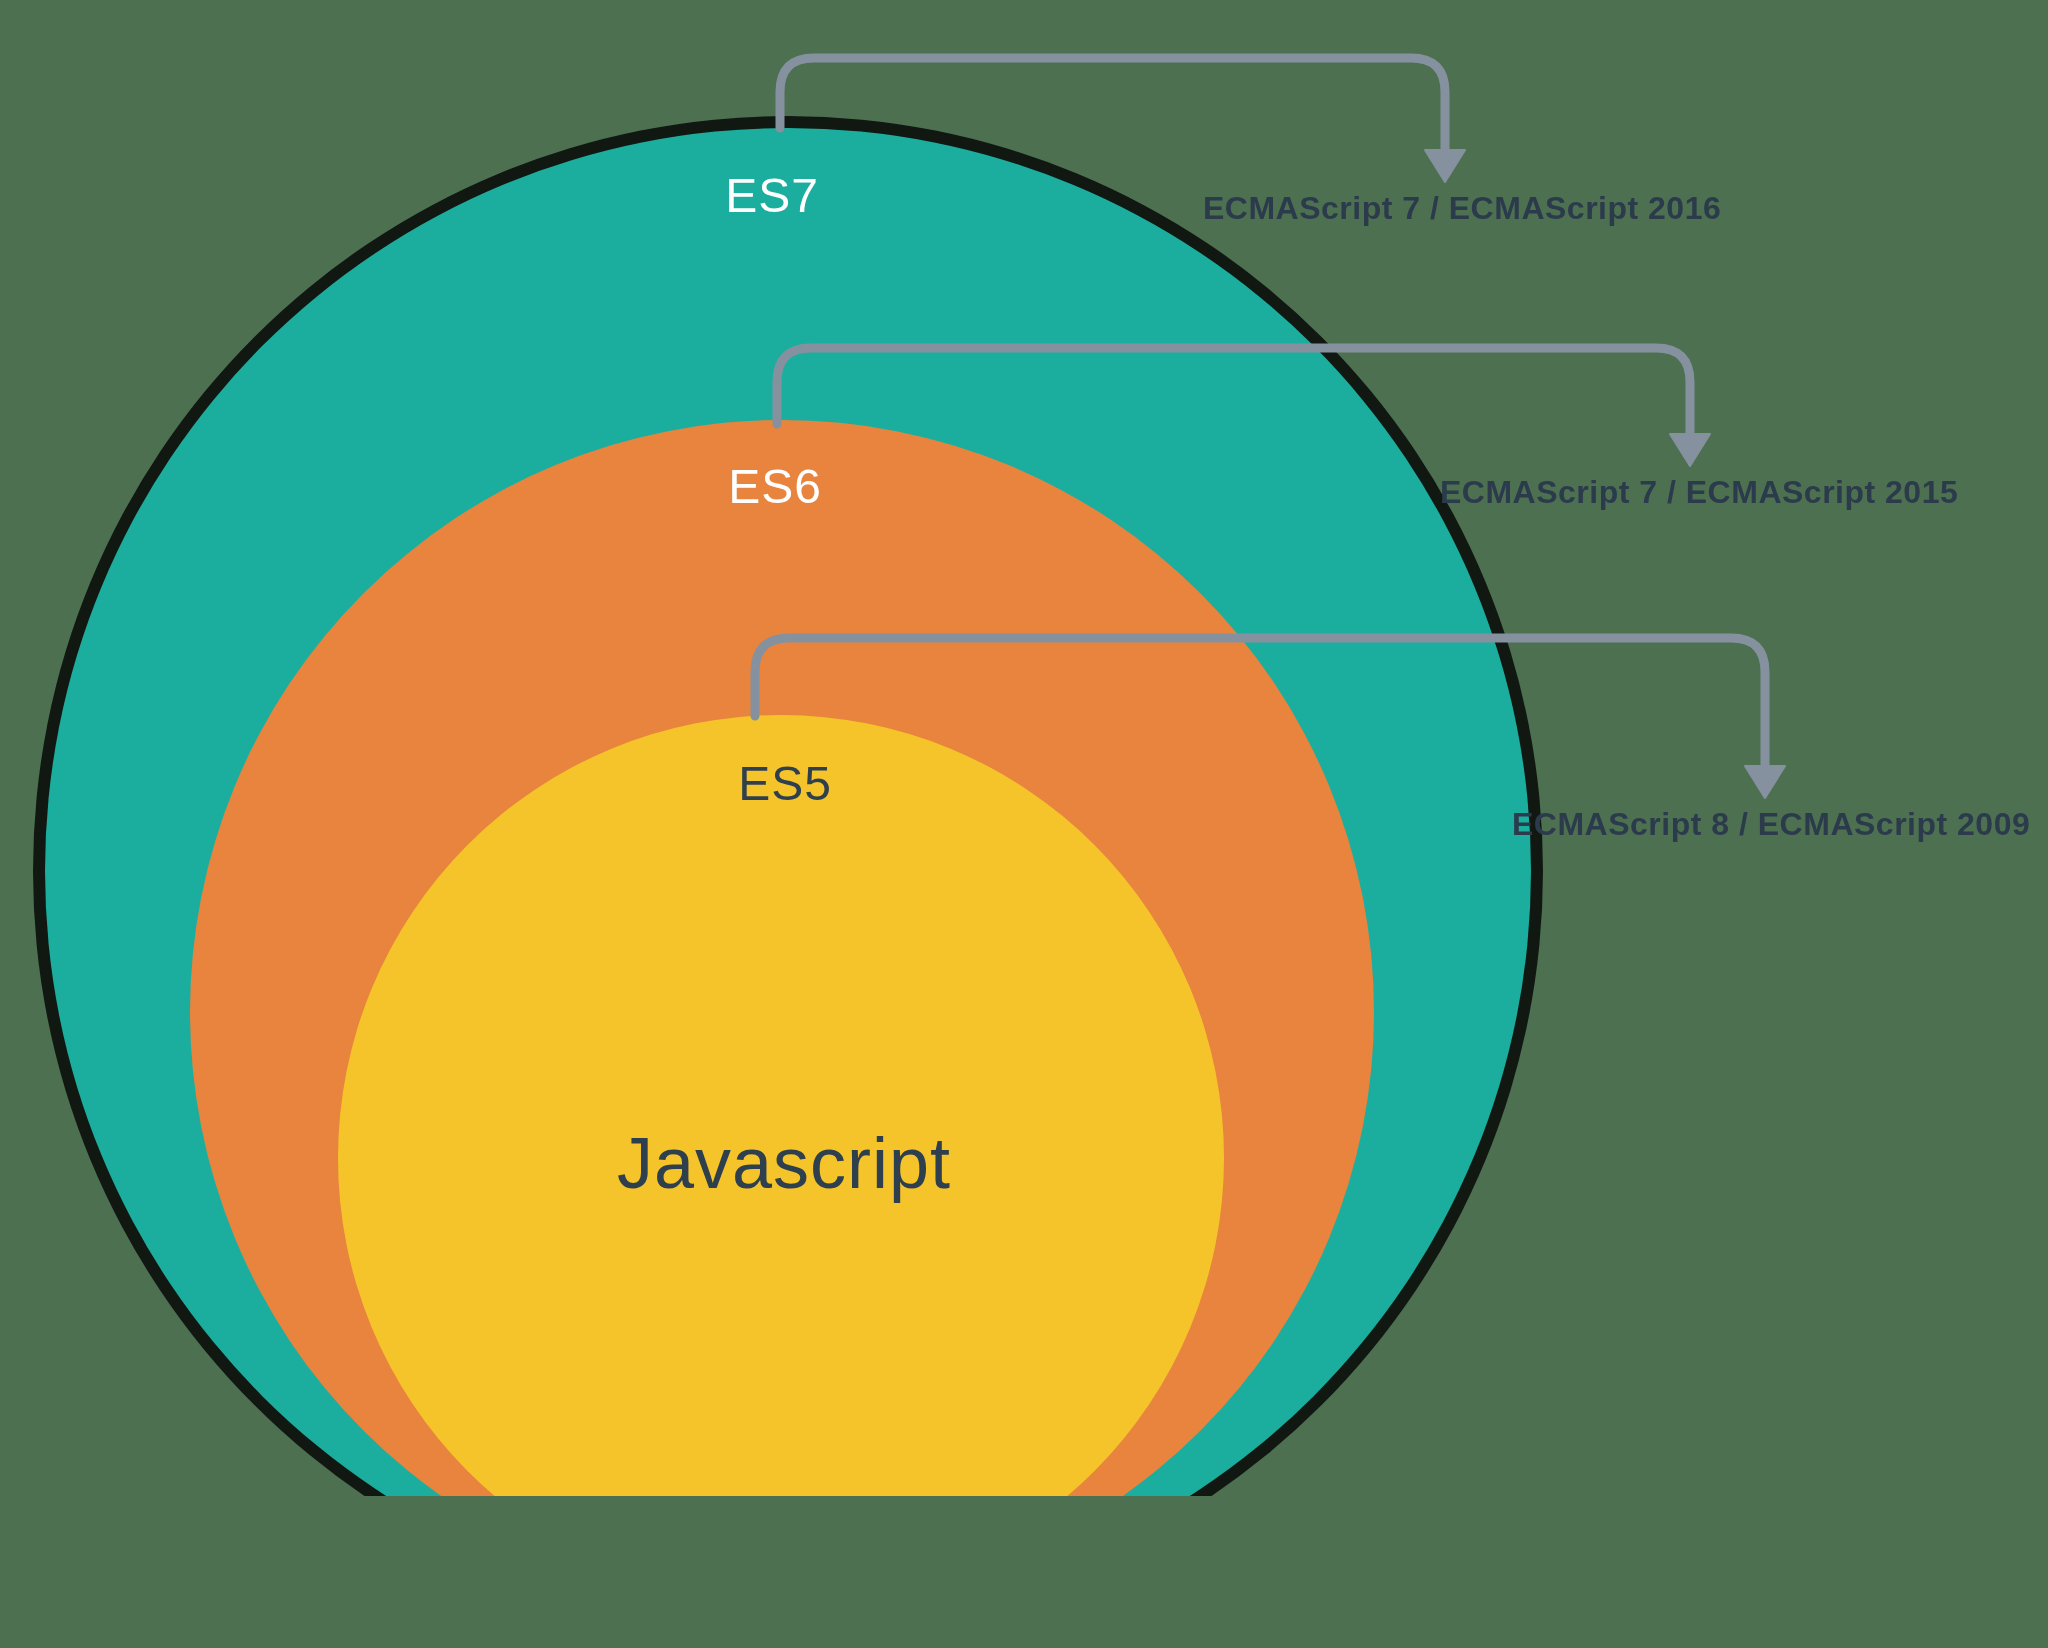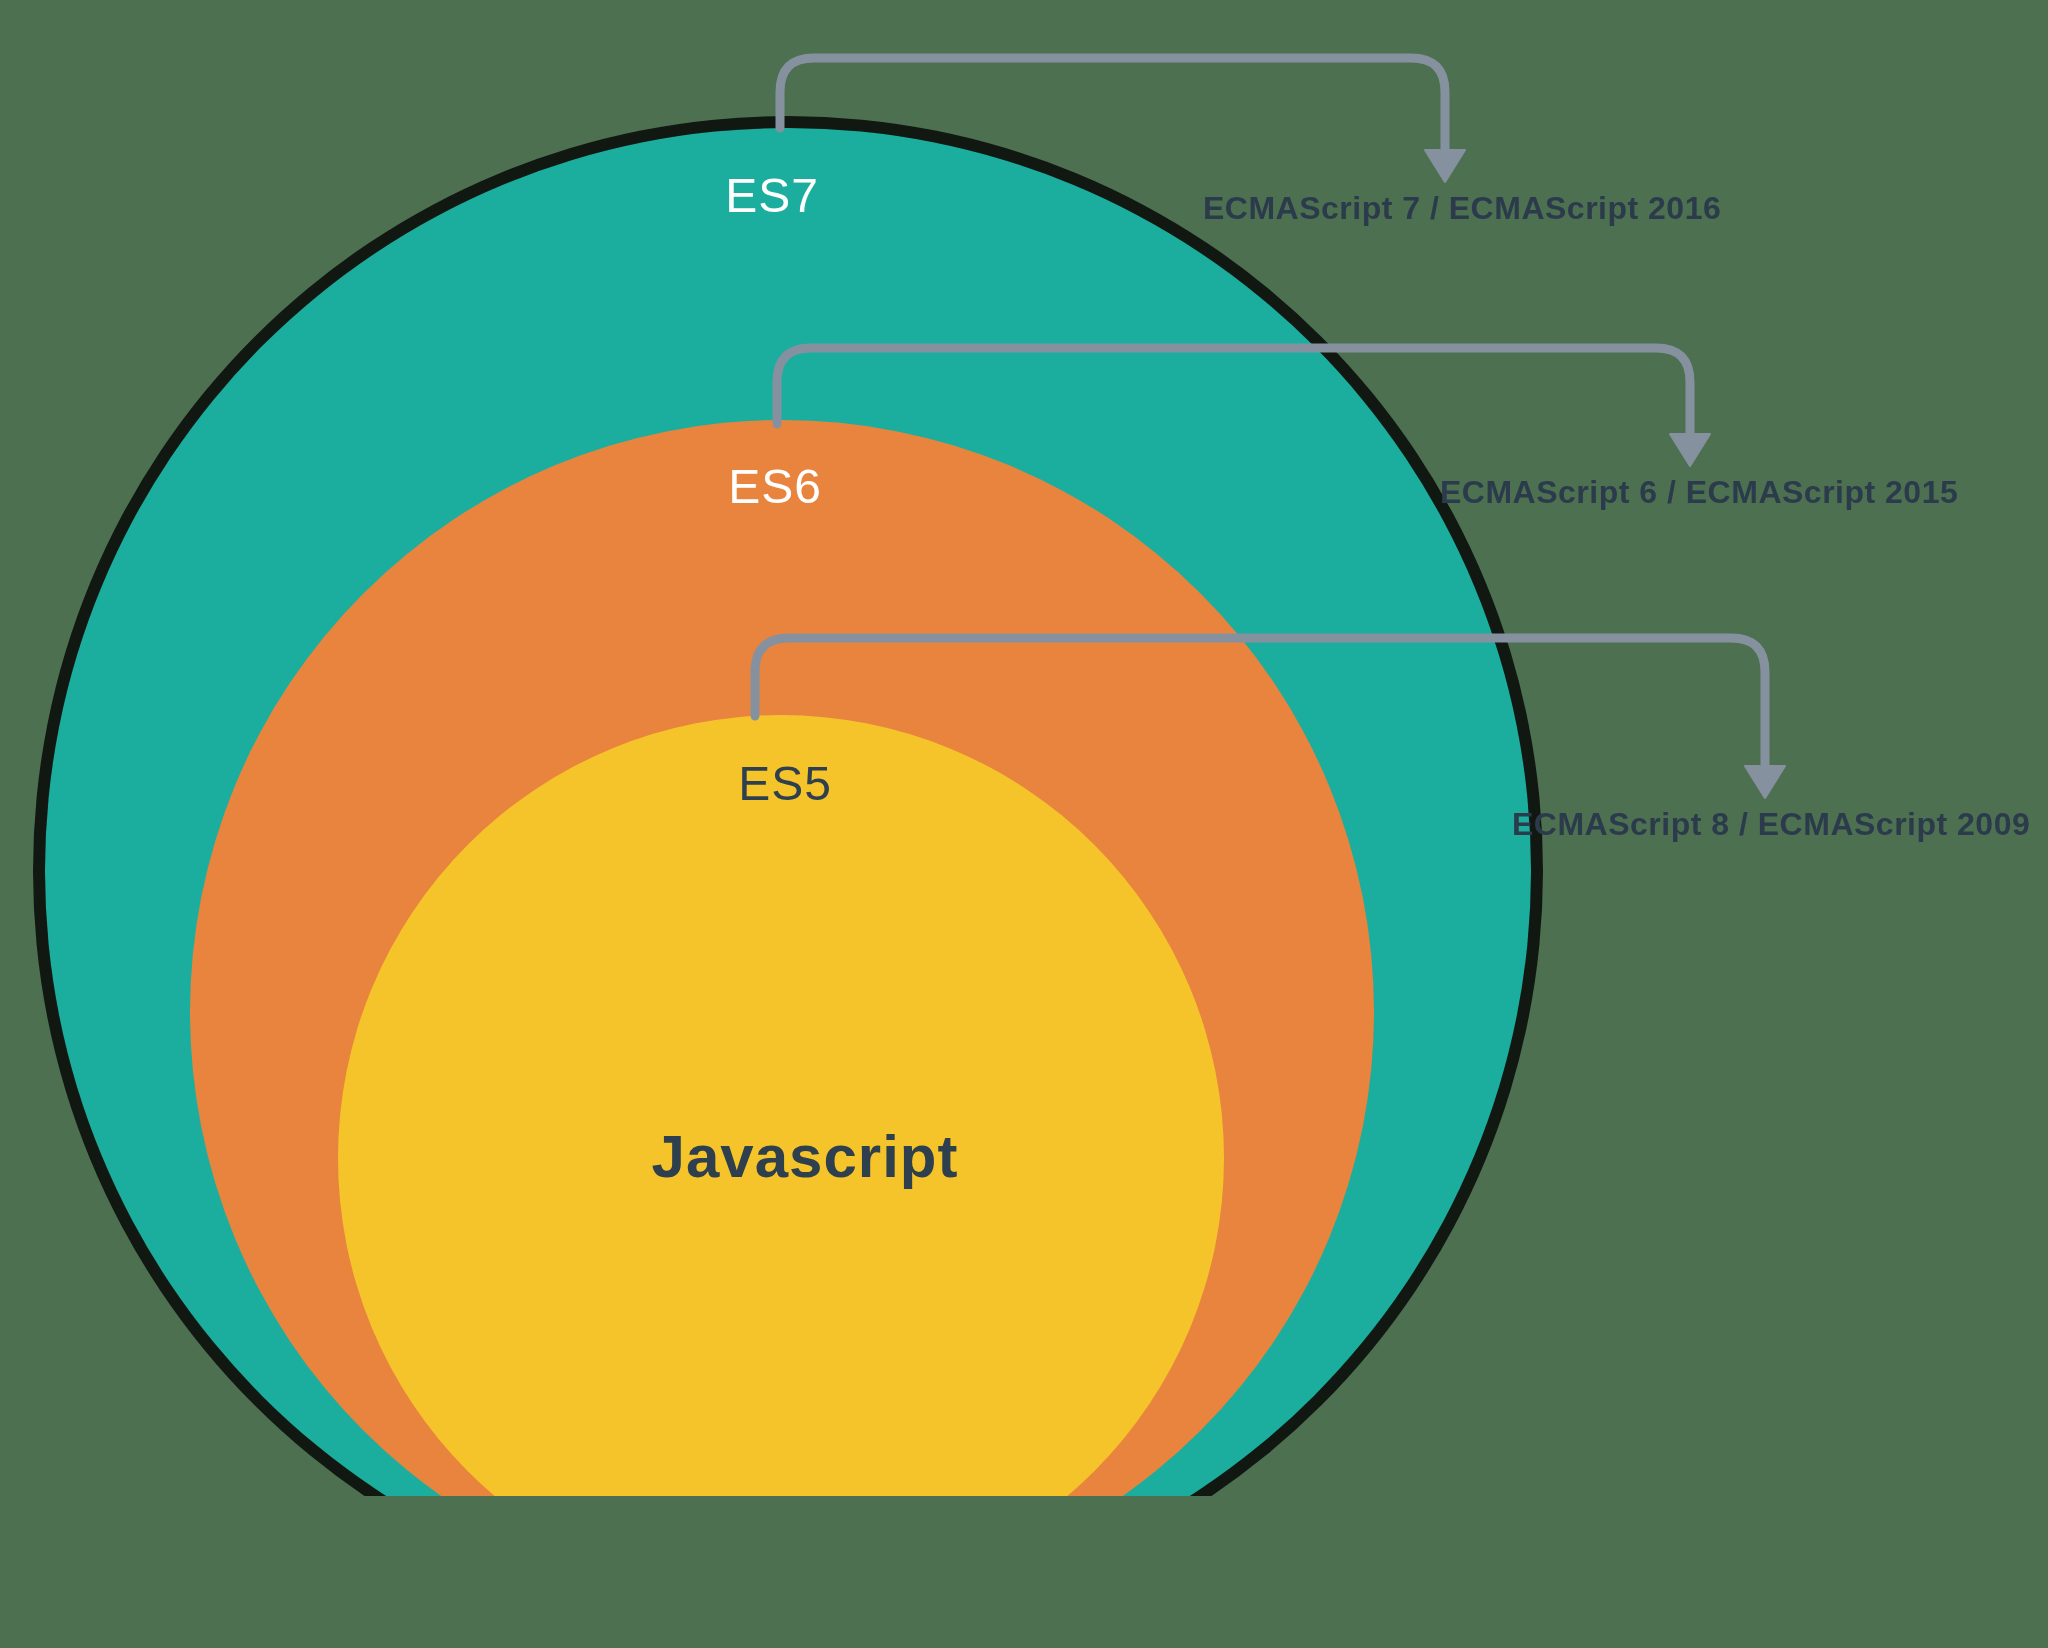--- a/index.html
+++ b/index.html
@@ -42,24 +42,24 @@
     font-size:48px;
     font-weight:400;
     letter-spacing:1px;
     line-height:52px;
   }
   .l-es7{left:662px;top:170px;color:var(--light_text);}
   .l-es6{left:665px;top:461px;color:var(--light_text);}
   .l-es5{left:675px;top:758px;color:var(--dark_text);}
   .center-label{
     position:absolute;
-    left:505px;top:1122px;width:600px;
+    left:484px;top:1122px;width:600px;
     text-align:center;
-    font-size:60px;
-    font-weight:700;
+    font-size:72px;
+    font-weight:400;
     letter-spacing:1px;
     color:var(--dark_text);
   }
   .annotation{
     position:absolute;
     width:500px;
     text-align:center;
     font-size:32px;
     font-weight:700;
     letter-spacing:0.5px;
@@ -110,16 +110,16 @@
     </g>
   </svg>
 
   <div class="ring-label l-es7">ES7</div>
   <div class="ring-label l-es6">ES6</div>
   <div class="ring-label l-es5">ES5</div>
 
   <div class="center-label">Javascript</div>
 
   <div class="annotation a-es7">ECMAScript 7 / ECMAScript 2016</div>
-  <div class="annotation a-es6">ECMAScript 6 / ECMAScript 2015</div>
+  <div class="annotation a-es6">ECMAScript 7 / ECMAScript 2015</div>
   <div class="annotation a-es5">ECMAScript 8 / ECMAScript 2009</div>
 
 </div>
 
 </body></html>

